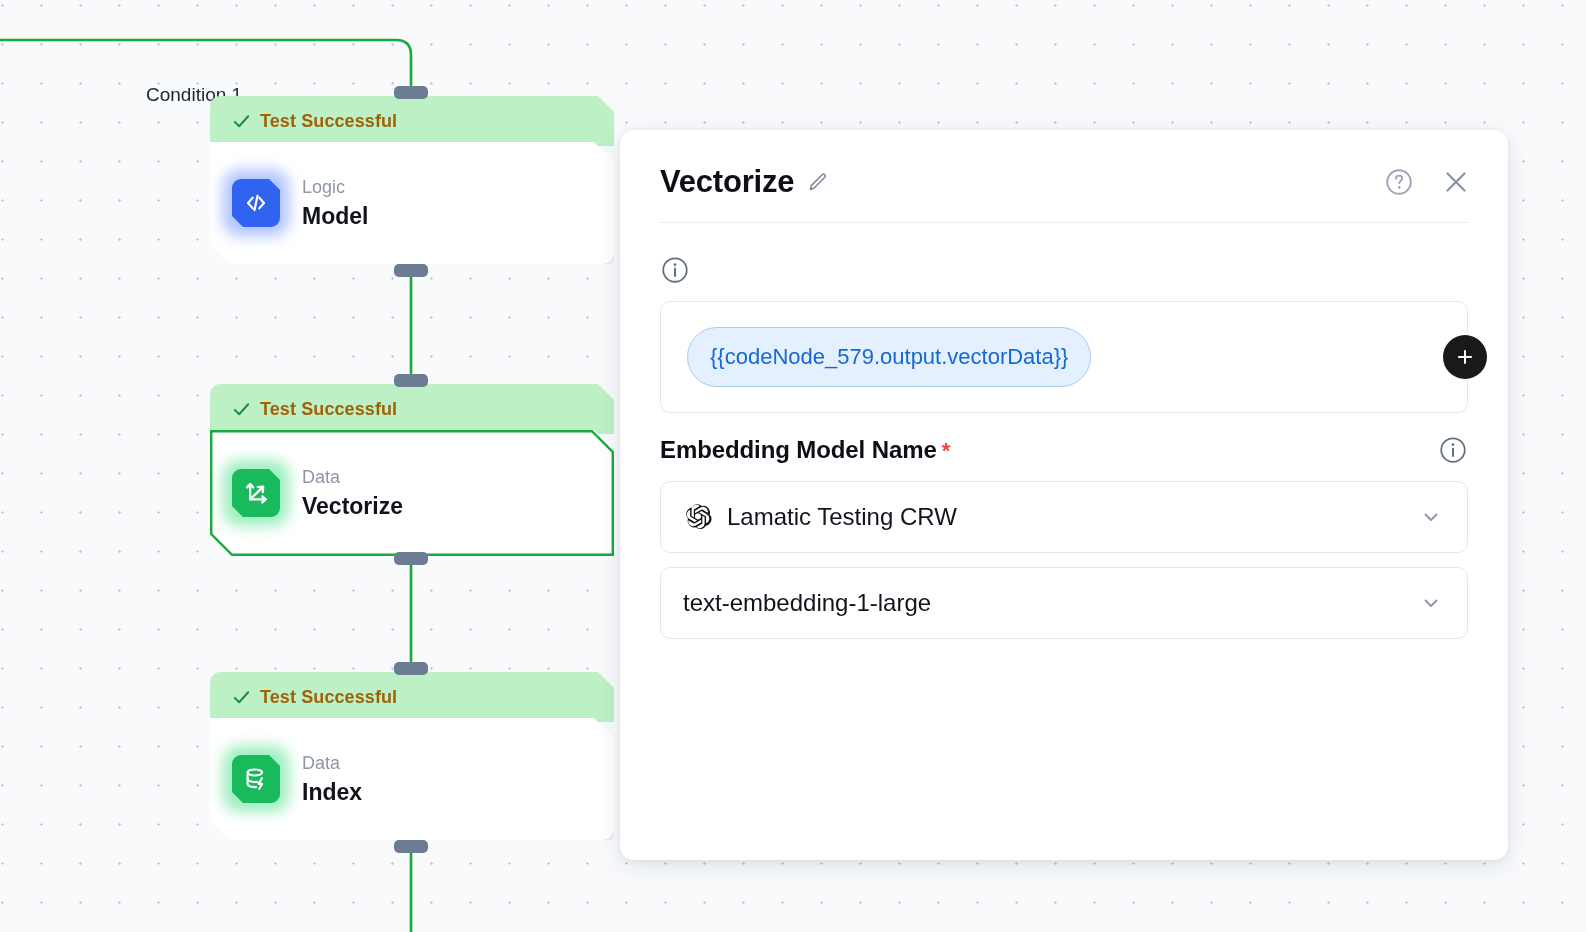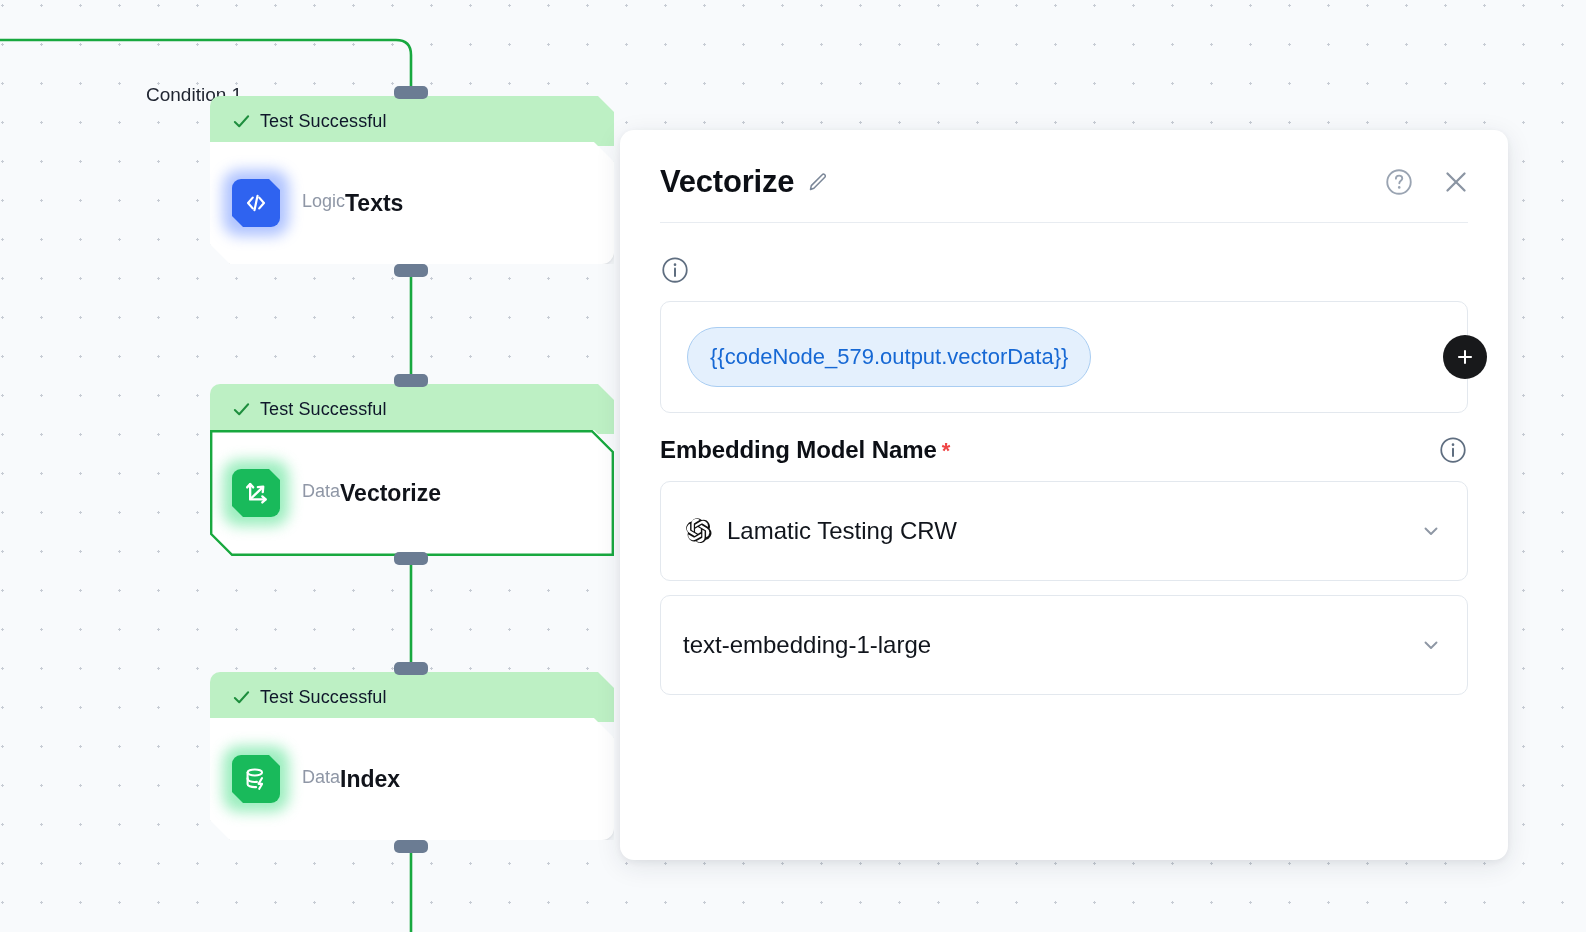--- a/index.html
+++ b/index.html
@@ -69,22 +69,22 @@
   }
   .node-status .check {
     font-size: 19px;
     color: #1e8e3e;
     margin-right: 9px;
     line-height: 1;
     font-weight: 700;
   }
   .node-status .status-text {
     font-size: 18px;
-    font-weight: 400;
-    color: #0f172a;
+    font-weight: 700;
+    color: #a16207;
     letter-spacing: .1px;
   }
 
   .node-body {
     background: #ffffff;
     min-height: 122px;
     display: flex;
     align-items: center;
     padding: 0 22px;
     position: relative;
@@ -128,21 +128,21 @@
     width: 48px; height: 48px;
     border-radius: 9px;
     clip-path: polygon(0 0, calc(100% - 11px) 0, 100% 11px, 100% 100%, 11px 100%, 0 calc(100% - 11px));
     display: flex; align-items: center; justify-content: center;
   }
   .icon-blue .shape { background: #2f63f0; }
   .icon-blue .glow  { background: #6f93ff; }
   .icon-green .shape { background: #19ba5b; }
   .icon-green .glow  { background: #4be08a; }
 
-  .node-texts { display: flex; flex-direction: row; justify-content: center; text-align: right; }
+  .node-texts { display: flex; flex-direction: column; justify-content: center; }
   .node-cat {
     font-size: 18px;
     color: #8f97a6;
     line-height: 1.35;
     margin-bottom: 2px;
   }
   .node-title {
     font-size: 23px;
     font-weight: 700;
     color: #10131a;
@@ -242,21 +242,21 @@
     display: flex; align-items: center; justify-content: center;
     cursor: pointer;
     border: none;
   }
 
   .field-group { margin-top: 22px; }
 
   .select-box {
     border: 1px solid #e3e8ee;
     border-radius: 10px;
-    height: 100px;
+    height: 72px;
     display: flex;
     align-items: center;
     padding: 0 24px 0 22px;
     margin-bottom: 14px;
     background: #fff;
     cursor: pointer;
     position: relative;
   }
   .select-box .prov-icon { margin-right: 14px; display: flex; align-items: center; }
   .select-value {
@@ -307,21 +307,21 @@
         <span class="glow"></span>
         <span class="shape">
           <svg width="28" height="28" viewBox="0 0 24 24">
             <path d="M9.2 7.4 L5.2 12 L9.2 16.6 M14.8 7.4 L18.8 12 L14.8 16.6" fill="none" stroke="#ffffff" stroke-width="1.9" stroke-linecap="round" stroke-linejoin="round"></path>
             <path d="M13.3 5.9 L10.7 18.1" fill="none" stroke="#ffffff" stroke-width="1.9" stroke-linecap="round"></path>
           </svg>
         </span>
       </div>
       <div class="node-texts">
         <div class="node-cat">Logic</div>
-        <div class="node-title">Texts</div>
+        <div class="node-title">Model</div>
       </div>
     </div>
   </div>
 
   <div class="node selected" style="left:210px; top:384px;">
     <div class="node-status">
       <span class="check">
         <svg width="19" height="19" viewBox="0 0 20 20">
             <path d="M3 10.5 L7.6 15 L17 4.5" fill="none" stroke="#1e8e3e" stroke-width="2.1" stroke-linecap="round" stroke-linejoin="round"></path>
           </svg>

